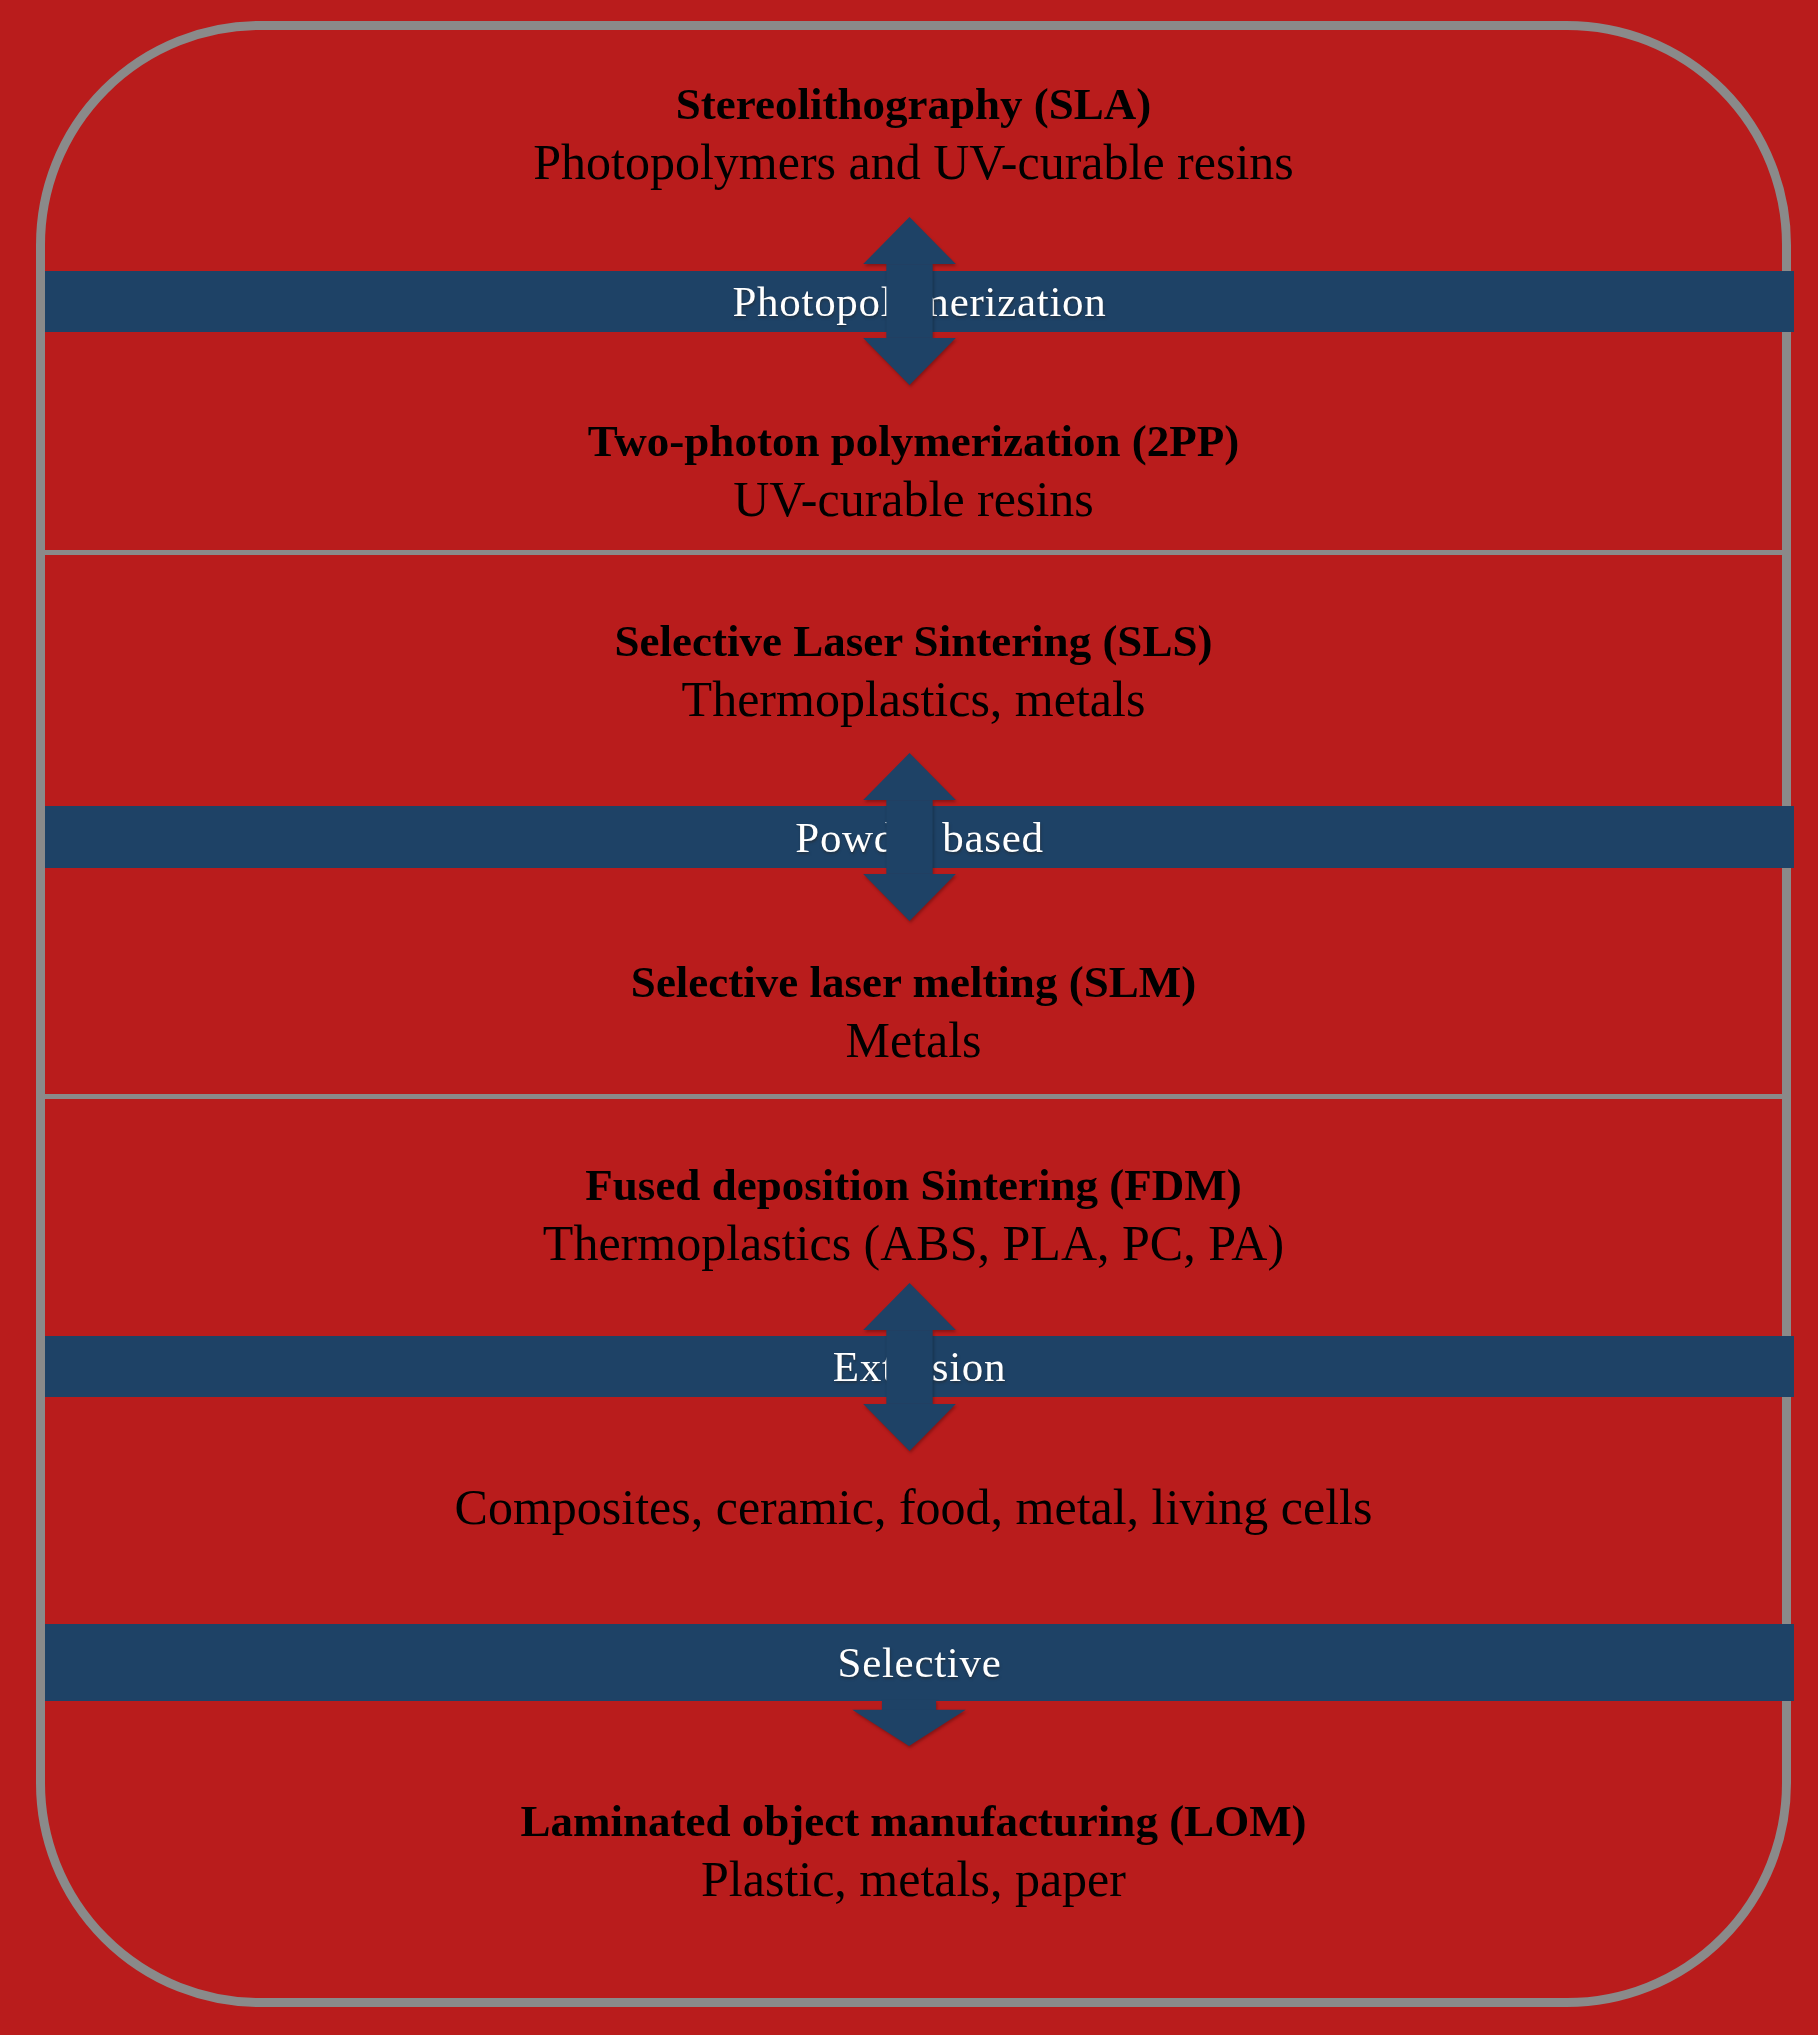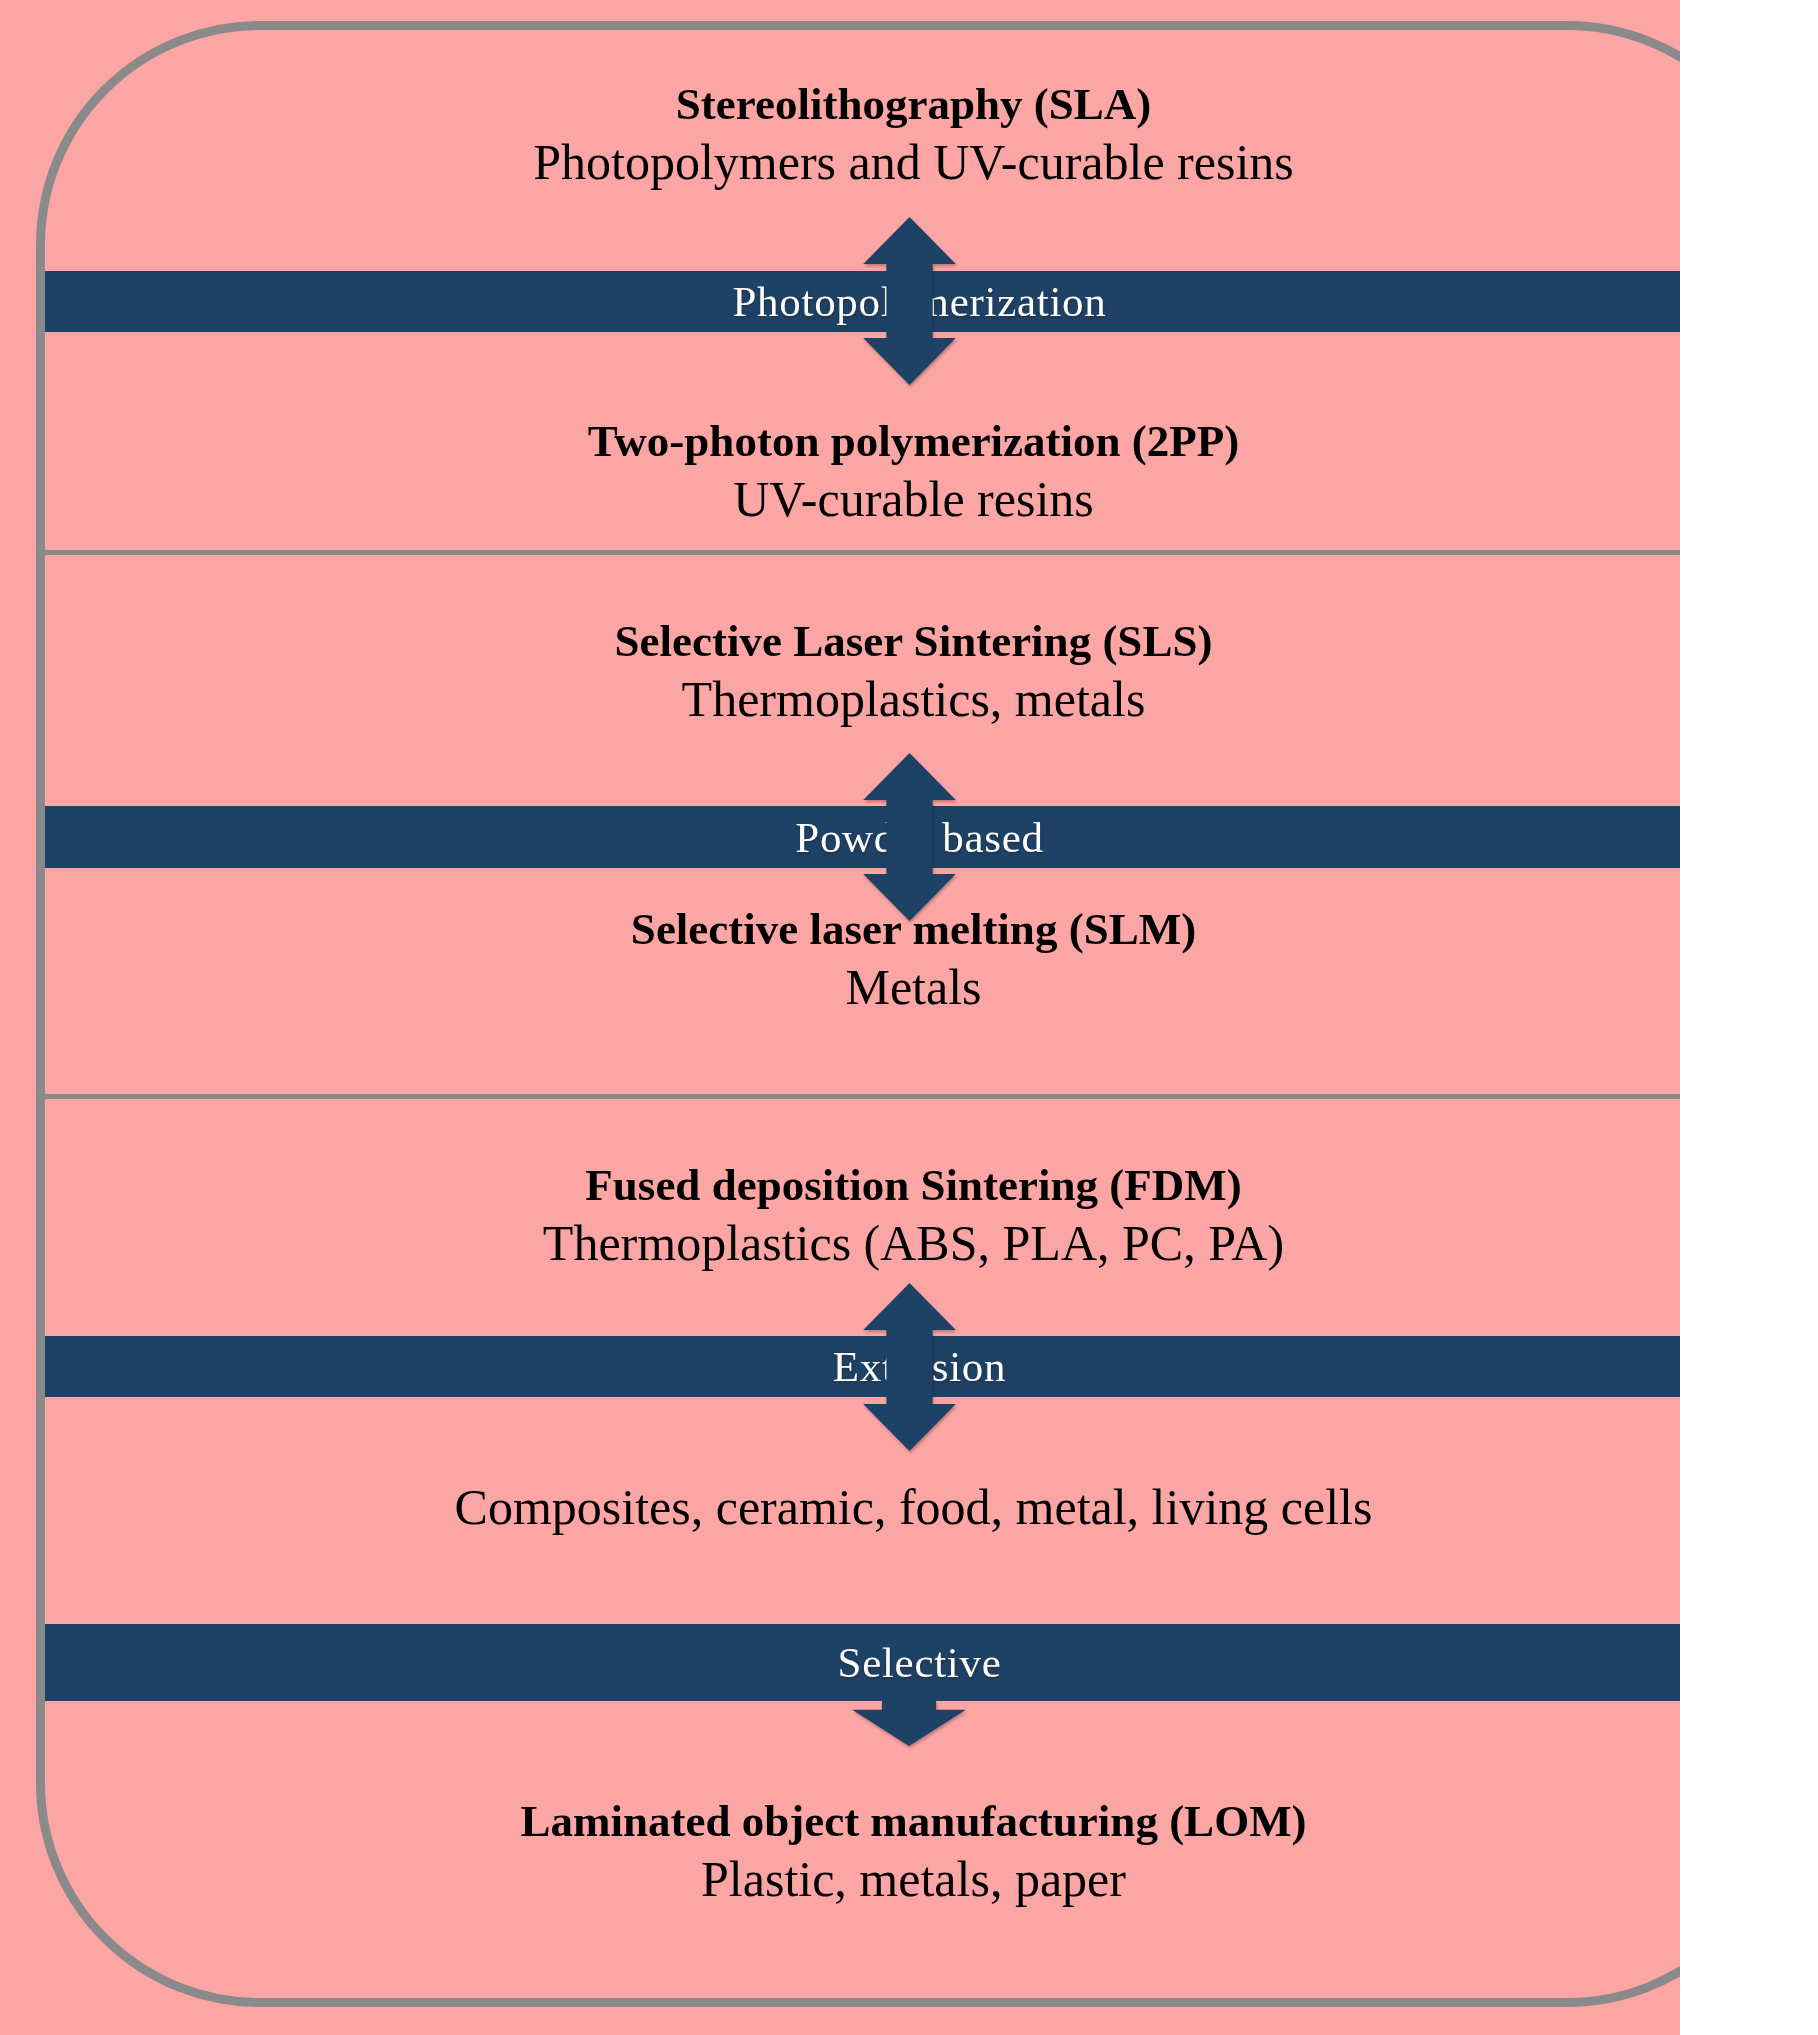--- a/index.html
+++ b/index.html
@@ -4,22 +4,22 @@
 <style>
   :root{
     --band-blue:#1E4266;
     --border-gray:#8A8A8A;
     --ink:#000000;
     --band-text:#FFFFFF;
   }
   html,body{margin:0;padding:0;background:#ffffff;}
   .canvas{
     position:relative;
-    width:1680px;height:2035px;
-    background:#fca5a5;
+    width:1818px;height:2035px;
+    background:#b91c1c;
     font-family:"Liberation Serif","DejaVu Serif",serif;
     overflow:hidden;
   }
   .frame{
     position:absolute;left:36px;top:21px;
     width:1755px;height:1986px;
     box-sizing:border-box;
     border:9.7px solid var(--border-gray);
     border-radius:224px;
     z-index:1;
@@ -99,21 +99,21 @@
 
   <div class="band" style="top:806px;height:62px">
     <span class="band-label">Powder based</span>
   </div>
   <svg class="arrow" style="top:753px;left:863px" width="93" height="168" viewBox="0 0 124 225">
     <polygon points="62,0 124,63 0,63" fill="currentColor"></polygon>
     <rect x="31" y="63" width="62" height="99" fill="currentColor"></rect>
     <polygon points="0,162 124,162 62,225" fill="currentColor"></polygon>
   </svg>
 
-  <div class="block" style="top:900px">
+  <div class="block" style="top:953px">
     <div class="t">Selective laser melting (SLM)</div>
     <div class="s">Metals</div>
   </div>
 
   <div class="block" style="top:1156px">
     <div class="t">Fused deposition Sintering (FDM)</div>
     <div class="s">Thermoplastics (ABS, PLA, PC, PA)</div>
   </div>
 
   <div class="band" style="top:1336px;height:61px">

